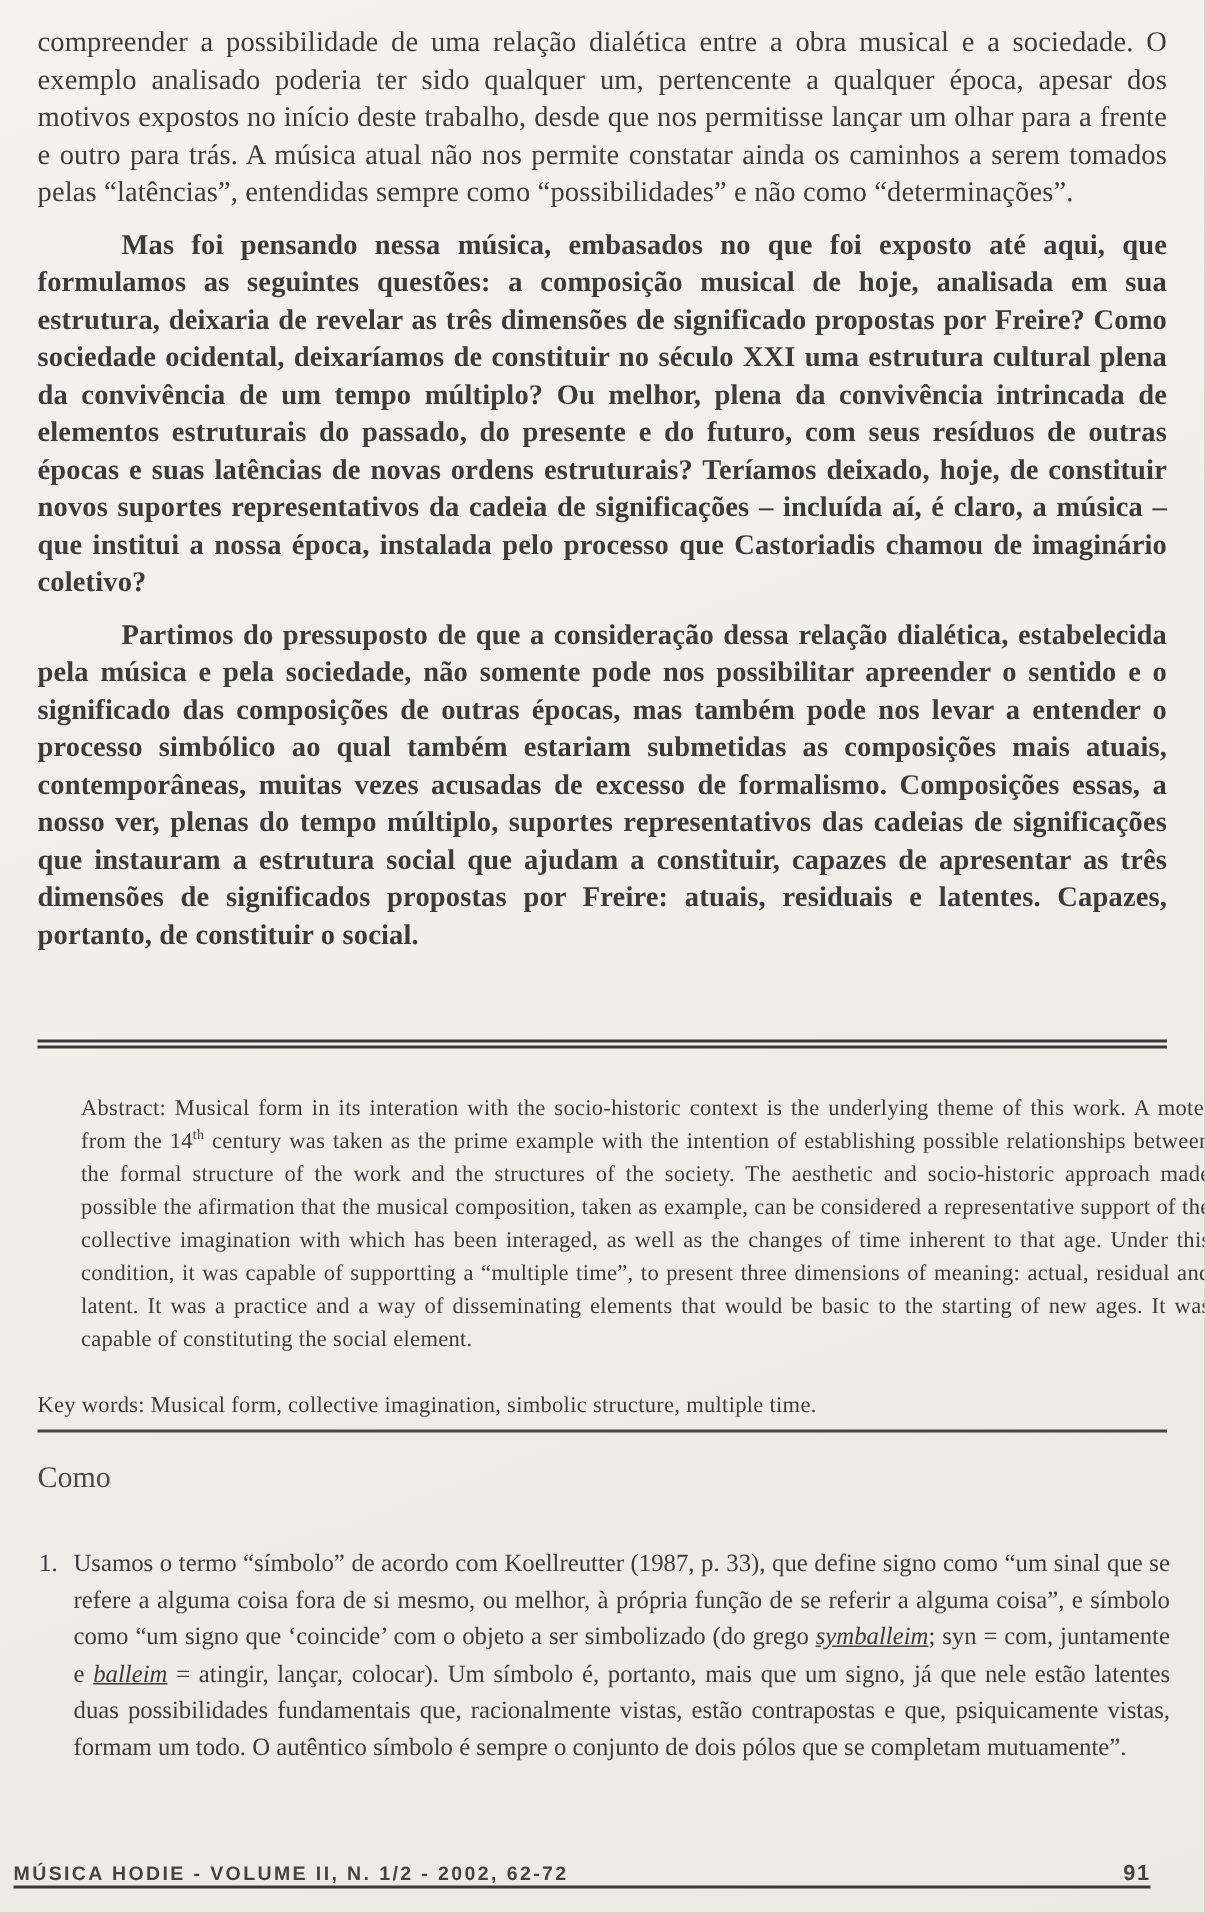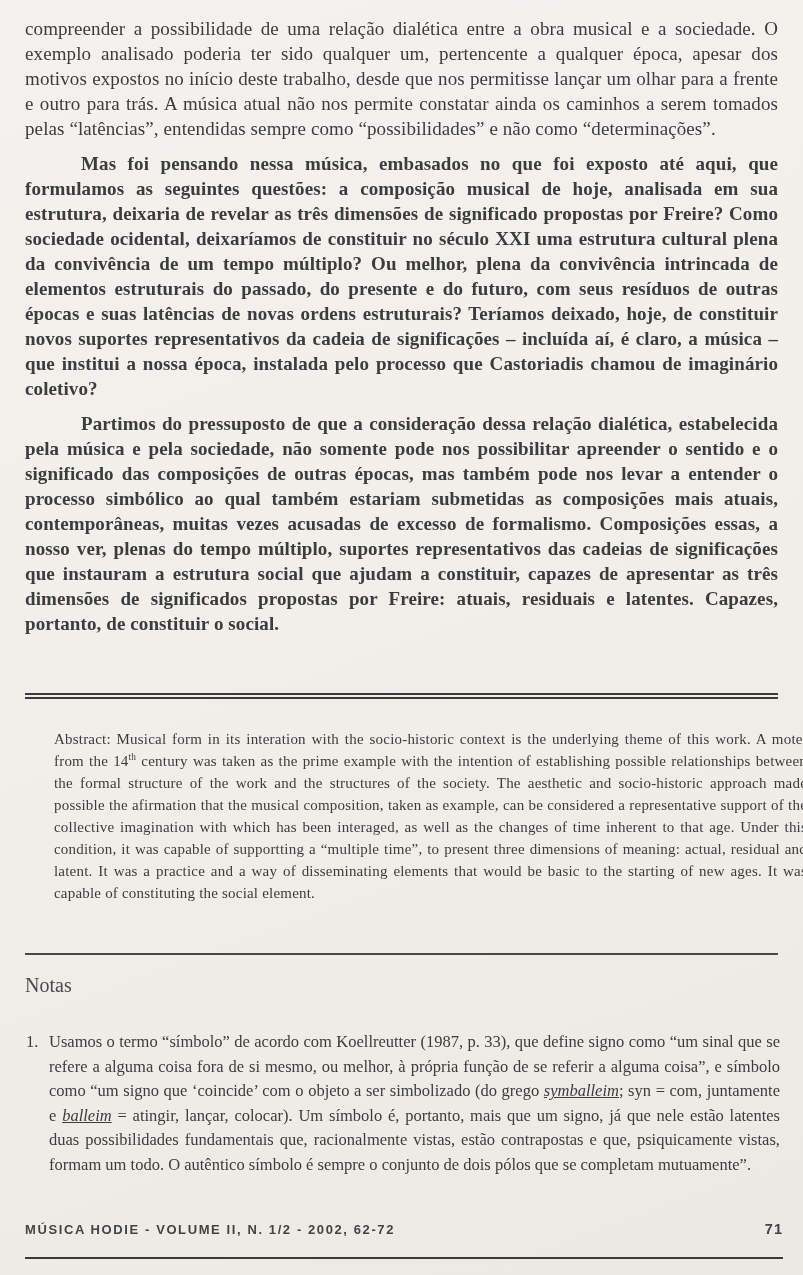--- a/index.html
+++ b/index.html
@@ -95,28 +95,28 @@
   .fn-text {
     flex: 1;
     margin: 0;
     text-align: justify;
   }
   .fn-text .it { font-style: italic; text-decoration: underline; }
 
   
   .page-footer {
     position: absolute;
-    left: 25px;
+    left: 9px;
     bottom: 16px;
     width: 758px;
     display: flex;
     justify-content: space-between;
-    align-items: center;
+    align-items: flex-start;
     border-bottom: 2px solid #3a3a3a;
-    padding-bottom: 20px;
+    padding-bottom: 0;
     font-family: "Liberation Sans", sans-serif;
     font-weight: bold;
     color: #434343;
   }
   .journal {
     font-size: 13px;
     letter-spacing: 1.6px;
   }
   .pagenum {
     font-size: 14.5px;
@@ -131,28 +131,29 @@
   <main class="body-text">
     <p class="para">compreender a possibilidade de uma relação dialética entre a obra musical e a sociedade. O exemplo analisado poderia ter sido qualquer um, pertencente a qualquer época, apesar dos motivos expostos no início deste trabalho, desde que nos permitisse lançar um olhar para a frente e outro para trás. A música atual não nos permite constatar ainda os caminhos a serem tomados pelas “latências”, entendidas sempre como “possibilidades” e não como “determinações”.</p>
     <p class="para indent">Mas foi pensando nessa música, embasados no que foi exposto até aqui, que formulamos as seguintes questões: a composição musical de hoje, analisada em sua estrutura, deixaria de revelar as três dimensões de significado propostas por Freire? Como sociedade ocidental, deixaríamos de constituir no século XXI uma estrutura cultural plena da convivência de um tempo múltiplo? Ou melhor, plena da convivência intrincada de elementos estruturais do passado, do presente e do futuro, com seus resíduos de outras épocas e suas latências de novas ordens estruturais? Teríamos deixado, hoje, de constituir novos suportes representativos da cadeia de significações – incluída aí, é claro, a música – que institui a nossa época, instalada pelo processo que Castoriadis chamou de imaginário coletivo?</p>
     <p class="para indent">Partimos do pressuposto de que a consideração dessa relação dialética, estabelecida pela música e pela sociedade, não somente pode nos possibilitar apreender o sentido e o significado das composições de outras épocas, mas também pode nos levar a entender o processo simbólico ao qual também estariam submetidas as composições mais atuais, contemporâneas, muitas vezes acusadas de excesso de formalismo. Composições essas, a nosso ver, plenas do tempo múltiplo, suportes representativos das cadeias de significações que instauram a estrutura social que ajudam a constituir, capazes de apresentar as três dimensões de significados propostas por Freire: atuais, residuais e latentes. Capazes, portanto, de constituir o social.</p>
   </main>
 
   <div class="double-rule"></div>
 
   <p class="abstract"><span>Abstract: Musical form in its interation with the socio-historic context is the underlying theme of this work. A motet from the 14</span><sup>th</sup><span> century was taken as the prime example with the intention of establishing possible relationships between the formal structure of the work and the structures of the society. The aesthetic and socio-historic approach made possible the afirmation that the musical composition, taken as example, can be considered a representative support of the collective imagination with which has been interaged, as well as the changes of time inherent to that age. Under this condition, it was capable of supportting a “multiple time”, to present three dimensions of meaning: actual, residual and latent. It was a practice and a way of disseminating elements that would be basic to the starting of new ages. It was capable of constituting the social element.</span></p>
 
+  <p class="keywords">Key words: Musical form, collective imagination, simbolic structure, multiple time.</p>
 
   <div class="single-rule"></div>
 
-  <h2 class="notes-heading">Notas</h2>
+  <h2 class="notes-heading">Como</h2>
 
   <div class="footnote">
     <span class="fn-number">1.</span>
     <p class="fn-text"><span>Usamos o termo “símbolo” de acordo com Koellreutter (1987, p. 33), que define signo como “um sinal que se refere a alguma coisa fora de si mesmo, ou melhor, à própria função de se referir a alguma coisa”, e símbolo como “um signo que ‘coincide’ com o objeto a ser simbolizado (do grego </span><span class="it">symballeim</span><span>; syn = com, juntamente e </span><span class="it">balleim</span><span> = atingir, lançar, colocar). Um símbolo é, portanto, mais que um signo, já que nele estão latentes duas possibilidades fundamentais que, racionalmente vistas, estão contrapostas e que, psiquicamente vistas, formam um todo. O autêntico símbolo é sempre o conjunto de dois pólos que se completam mutuamente”.</span></p>
   </div>
 
   <footer class="page-footer">
     <span class="journal">MÚSICA HODIE - VOLUME II, N. 1/2 - 2002, 62-72</span>
-    <span class="pagenum">71</span>
+    <span class="pagenum">91</span>
   </footer>
 
 </div>
 
 </body></html>

